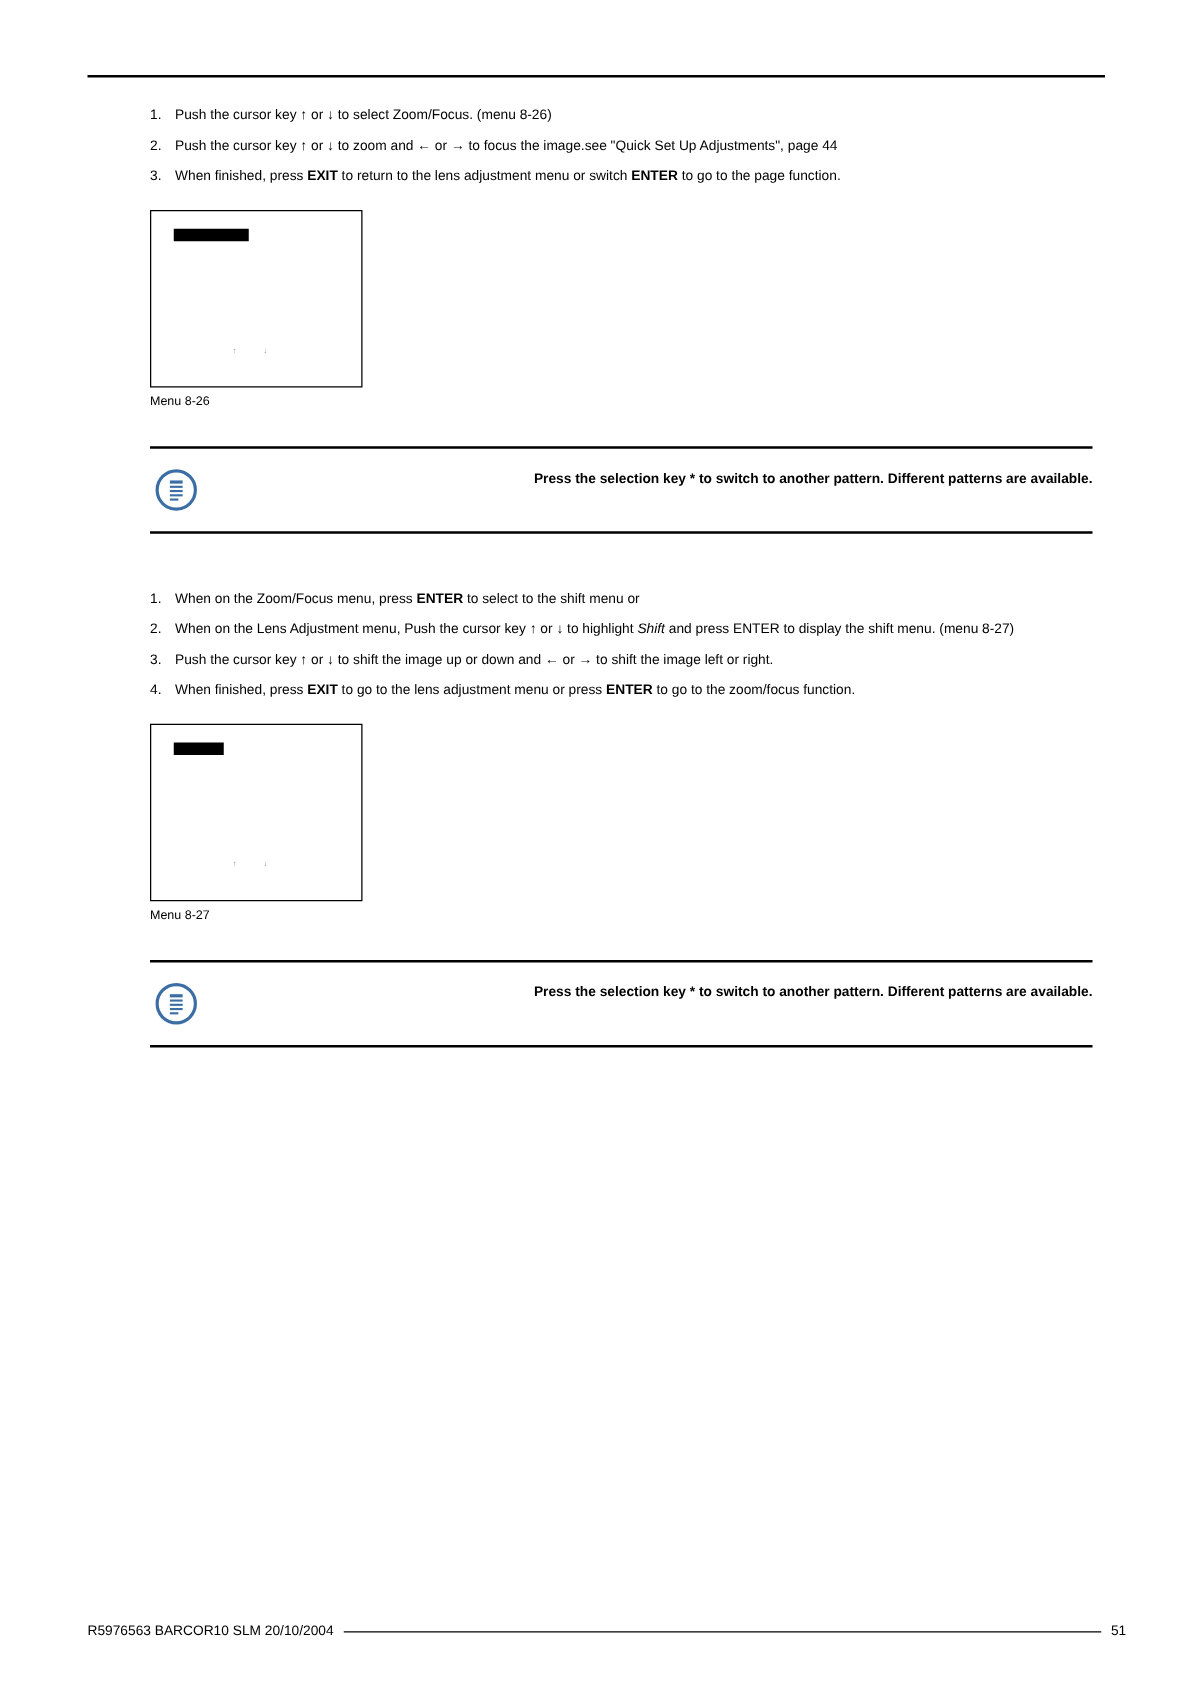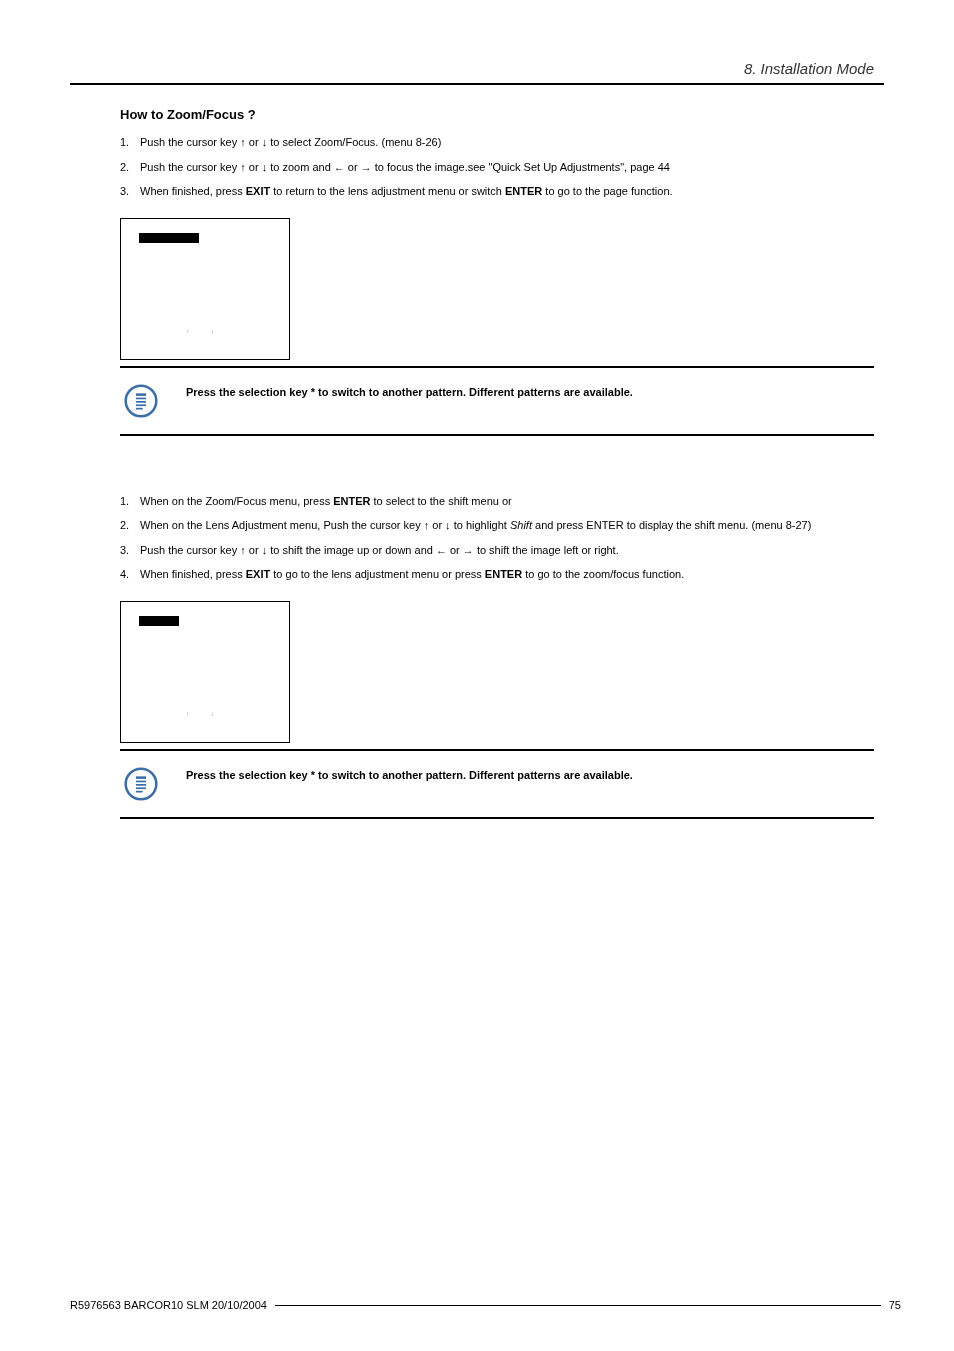--- a/index.html
+++ b/index.html
@@ -93,21 +93,22 @@
     .menu-caption {
       font-size: 10px;
       margin-bottom: 30px;
     }
     .note-box {
       border-top: 2px solid #000;
       border-bottom: 2px solid #000;
       padding: 16px 0;
       display: flex;
       align-items: flex-start;
-      margin-bottom: 57px;
+      margin-bottom: 44px;
+      justify-content: space-between;
     }
     .note-icon {
       width: 34px;
       height: 34px;
       margin-right: 28px;
       margin-left: 4px;
       flex-shrink: 0;
     }
     .note-text {
       font-size: 11px;
@@ -132,45 +133,44 @@
       border-top: 1px solid #000;
     }
     .footer-page {
       margin-left: 8px;
     }
   </style>
 </head>
 <body>
 
 <div class="page-content">
-  <div class="header-section">8. Installation Mode</div>
   <hr class="header-rule">
 
   <div class="inner-content">
 
-    <div class="section-heading">How to Zoom/Focus ?</div>
     <ol class="step-list">
       <li class="step-item">
         <span class="step-number">1.</span>
         <span class="step-text">Push the cursor key ↑ or ↓ to select Zoom/Focus. (menu 8-26)</span>
       </li>
       <li class="step-item">
         <span class="step-number">2.</span>
         <span class="step-text">Push the cursor key ↑ or ↓ to zoom and ← or → to focus the image.see "Quick Set Up Adjustments", page 44</span>
       </li>
       <li class="step-item">
         <span class="step-number">3.</span>
         <span class="step-text"><span>When finished, press </span><span class="bold">EXIT</span><span> to return to the lens adjustment menu or switch </span><span class="bold">ENTER</span><span> to go to the page function.</span></span>
       </li>
     </ol>
 
     <div class="menu-box">
       <div class="menu-box-top"></div>
       <div class="menu-box-arrows">↑   ↓</div>
     </div>
+    <div class="menu-caption">Menu 8-26</div>
 
     <div class="note-box">
       <svg class="note-icon" viewBox="0 0 40 40">
         <circle cx="20" cy="20" r="18" fill="none" stroke="#3a6ea5" stroke-width="3"></circle>
         <rect x="14" y="11" width="12" height="3" fill="#3a6ea5"></rect>
         <rect x="14" y="16" width="12" height="2" fill="#3a6ea5"></rect>
         <rect x="14" y="20" width="12" height="2" fill="#3a6ea5"></rect>
         <rect x="14" y="24" width="12" height="2" fill="#3a6ea5"></rect>
         <rect x="14" y="28" width="8" height="2" fill="#3a6ea5"></rect>
       </svg>
@@ -193,32 +193,33 @@
       <li class="step-item">
         <span class="step-number">4.</span>
         <span class="step-text"><span>When finished, press </span><span class="bold">EXIT</span><span> to go to the lens adjustment menu or press </span><span class="bold">ENTER</span><span> to go to the zoom/focus function.</span></span>
       </li>
     </ol>
 
     <div class="menu-box">
       <div class="menu-box-top small"></div>
       <div class="menu-box-arrows">↑   ↓</div>
     </div>
+    <div class="menu-caption">Menu 8-27</div>
 
     <div class="note-box">
       <svg class="note-icon" viewBox="0 0 40 40">
         <circle cx="20" cy="20" r="18" fill="none" stroke="#3a6ea5" stroke-width="3"></circle>
         <rect x="14" y="11" width="12" height="3" fill="#3a6ea5"></rect>
         <rect x="14" y="16" width="12" height="2" fill="#3a6ea5"></rect>
         <rect x="14" y="20" width="12" height="2" fill="#3a6ea5"></rect>
         <rect x="14" y="24" width="12" height="2" fill="#3a6ea5"></rect>
         <rect x="14" y="28" width="8" height="2" fill="#3a6ea5"></rect>
       </svg>
       <div class="note-text">Press the selection key * to switch to another pattern. Different patterns are available.</div>
     </div>
   </div>
 </div>
 
 <div class="footer">
   <span class="footer-text">R5976563 BARCOR10 SLM 20/10/2004</span>
   <div class="footer-line"></div>
-  <span class="footer-page">75</span>
+  <span class="footer-page">51</span>
 </div>
 
 </body></html>

